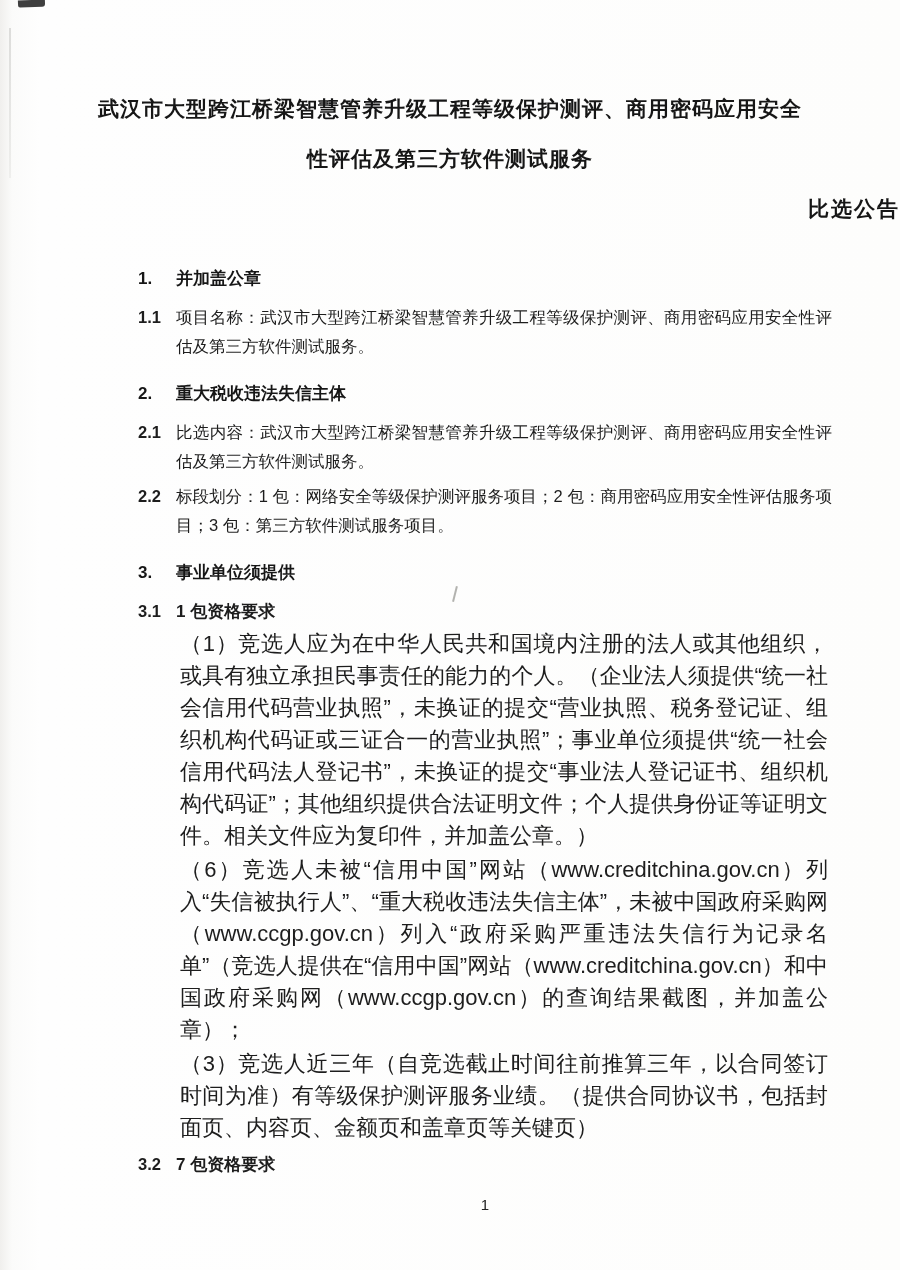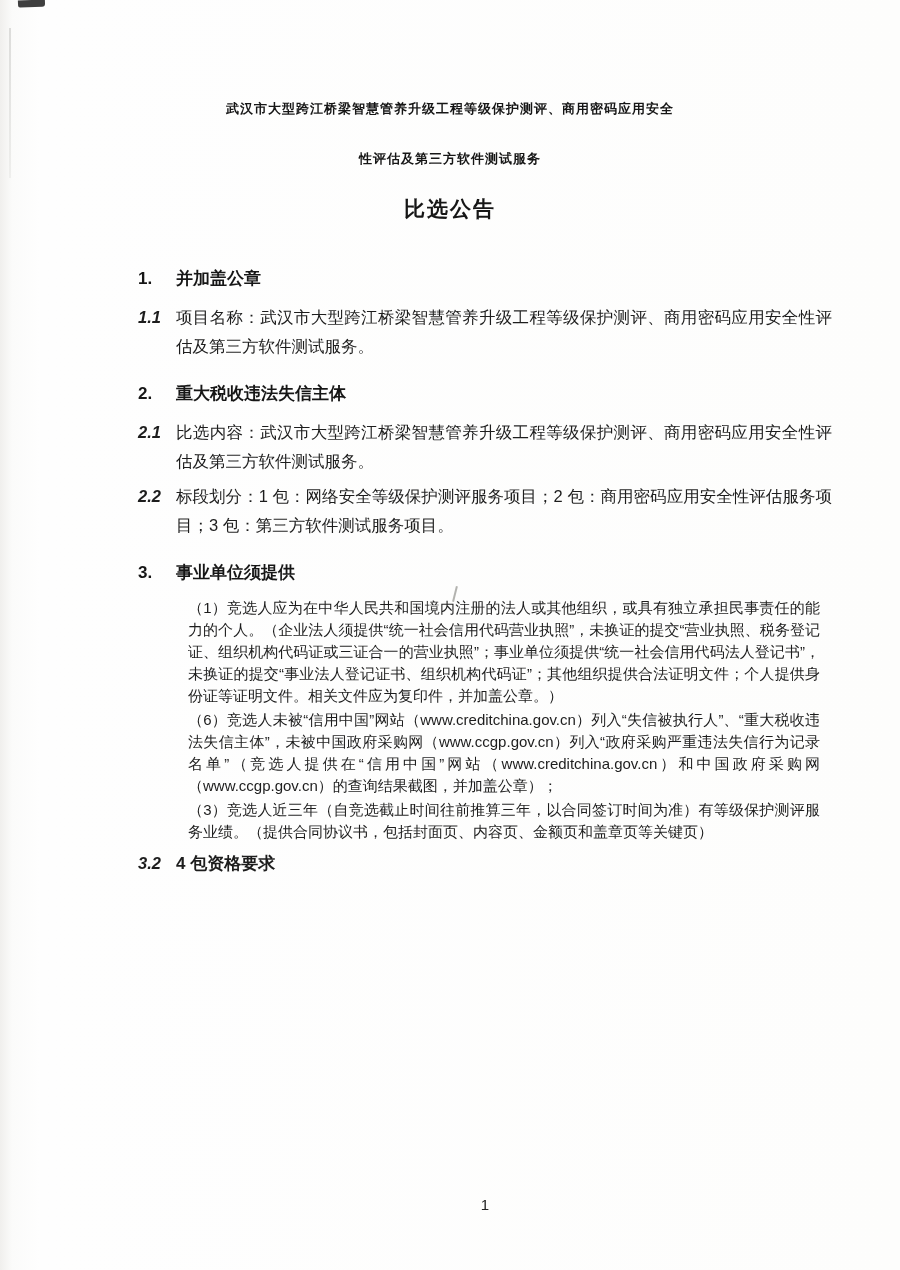--- a/index.html
+++ b/index.html
@@ -27,48 +27,48 @@
     background:linear-gradient(#b9b9b6,#e2e2df);opacity:.45;
   }
   .stray-slash{
     position:absolute;top:586px;left:454px;width:2px;height:16px;
     background:#8a8a86;transform:rotate(14deg);opacity:.65;
   }
   
   .doc-header{padding-top:84px;}
   .title-line{
     text-align:center;
-    font-size:13px;font-weight:700;
+    font-size:21px;font-weight:700;
     line-height:50px;letter-spacing:1px;
     color:#161616;
   }
   .doc-subtitle{
-    text-align:center;
+    text-align:right;
     font-size:21px;font-weight:700;
     line-height:50px;letter-spacing:2px;
     color:#161616;
   }
   
   main{padding:12px 68px 0 138px;}
   .section{margin-top:18px;}
   .section-heading{
     display:flex;
     font-weight:700;font-size:17px;line-height:29px;
     color:#161616;
     margin-bottom:10px;
   }
   .section-heading .num{flex:0 0 38px;}
   .item{display:flex;margin-top:6px;font-size:16.5px;line-height:29px;}
-  .item .num{flex:0 0 38px;font-weight:700;font-style:italic;}
+  .item .num{flex:0 0 38px;font-weight:700;}
   .item .item-text{flex:1;text-align:justify;}
   .item.bold .item-text{font-weight:700;font-size:17px;}
   .para{
-    margin:2px 12px 0;
+    margin:2px 4px 0;
     padding-left:38px;
-    font-size:15px;line-height:22px;
+    font-size:22px;line-height:32px;
     text-align:justify;
   }
   
   .page-footer{
     position:absolute;left:138px;right:68px;bottom:56px;
     text-align:center;
   }
   .page-num{font-size:15px;color:#222;}
 </style>
 </head>
@@ -110,26 +110,30 @@
         <div class="item">
           <span class="num">2.2</span>
           <div class="item-text">标段划分：1 包：网络安全等级保护测评服务项目；2 包：商用密码应用安全性评估服务项目；3 包：第三方软件测试服务项目。</div>
         </div>
       </section>
       <section class="section">
         <div class="section-heading">
           <span class="num">3.</span>
           <span class="htext">事业单位须提供</span>
         </div>
+        <div class="item bold">
+          <span class="num">3.1</span>
+          <div class="item-text">1 包资格要求</div>
+        </div>
         <p class="para">（1）竞选人应为在中华人民共和国境内注册的法人或其他组织，或具有独立承担民事责任的能力的个人。（企业法人须提供“统一社会信用代码营业执照”，未换证的提交“营业执照、税务登记证、组织机构代码证或三证合一的营业执照”；事业单位须提供“统一社会信用代码法人登记书”，未换证的提交“事业法人登记证书、组织机构代码证”；其他组织提供合法证明文件；个人提供身份证等证明文件。相关文件应为复印件，并加盖公章。）</p>
         <p class="para">（6）竞选人未被“信用中国”网站（www.creditchina.gov.cn）列入“失信被执行人”、“重大税收违法失信主体”，未被中国政府采购网（www.ccgp.gov.cn）列入“政府采购严重违法失信行为记录名单”（竞选人提供在“信用中国”网站（www.creditchina.gov.cn）和中国政府采购网（www.ccgp.gov.cn）的查询结果截图，并加盖公章）；</p>
         <p class="para">（3）竞选人近三年（自竞选截止时间往前推算三年，以合同签订时间为准）有等级保护测评服务业绩。（提供合同协议书，包括封面页、内容页、金额页和盖章页等关键页）</p>
         <div class="item bold">
           <span class="num">3.2</span>
-          <div class="item-text">4 包资格要求</div>
+          <div class="item-text">7 包资格要求</div>
         </div>
       </section>
     </main>
 
   <footer class="page-footer">
     <span class="page-num">1</span>
   </footer>
 </div>
 
 </body></html>

